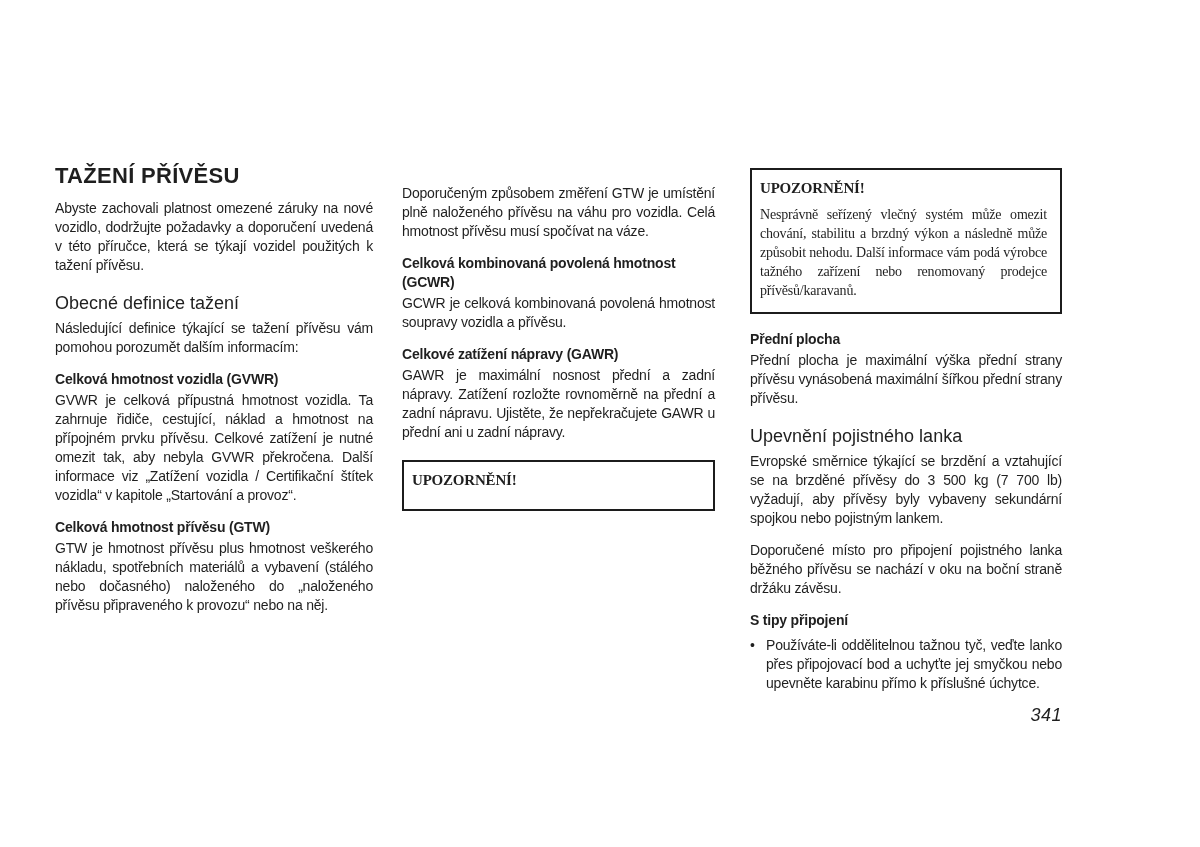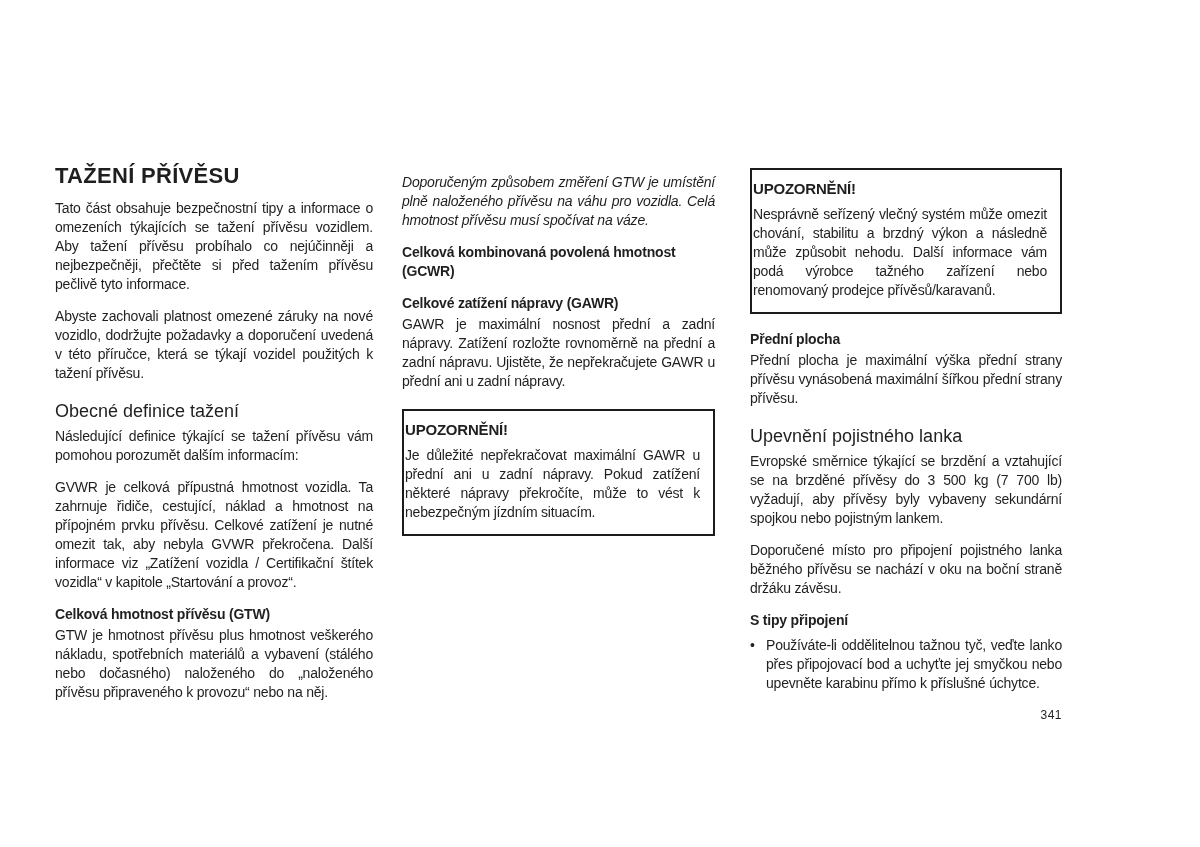--- a/index.html
+++ b/index.html
@@ -54,22 +54,23 @@
     font-weight: bold;
     margin: 13px 0 2px 0;
     text-align: left;
     line-height: 19px;
   }
   p.body-text {
     margin: 0 0 13px 0;
   }
   .warning-box {
     border: 2px solid #1c1c1c;
-    padding: 9px 13px 12px 1px;
+    padding: 9px 13px 12px 8px;
     margin: 18px 0 16px 0;
+    font-family: Liberation Serif, serif;
   }
   .warning-box.first {
     margin-top: 0;
   }
   .warning-title {
     font-size: 15px;
     font-weight: bold;
     margin: 0 0 7px 0;
     text-align: left;
   }
@@ -84,48 +85,49 @@
     flex: 0 0 16px;
     text-align: left;
   }
   .bullet-item .bullet-text {
     flex: 1;
     text-align: justify;
   }
   .page-number {
     margin-top: 10px;
     text-align: right;
-    font-size: 12px;
+    font-size: 18px;
     letter-spacing: 0.5px;
+    font-style: italic;
   }
 </style>
 </head>
 <body>
 
 <div class="page">
 
   <div class="col col1">
     <div class="title">TAŽENÍ PŘÍVĚSU</div>
-    <p class="body-text">Tato část obsahuje bezpečnostní tipy a informace o omezeních týkajících se tažení přívěsu vozidlem. Aby tažení přívěsu probíhalo co nejúčinněji a nejbezpečněji, přečtěte si před tažením přívěsu pečlivě tyto informace.</p>
     <p class="body-text">Abyste zachovali platnost omezené záruky na nové vozidlo, dodržujte požadavky a doporučení uvedená v této příručce, která se týkají vozidel použitých k tažení přívěsu.</p>
     <div class="h2">Obecné definice tažení</div>
     <p class="body-text">Následující definice týkající se tažení přívěsu vám pomohou porozumět dalším informacím:</p>
+    <div class="h3">Celková hmotnost vozidla (GVWR)</div>
     <p class="body-text">GVWR je celková přípustná hmotnost vozidla. Ta zahrnuje řidiče, cestující, náklad a hmotnost na přípojném prvku přívěsu. Celkové zatížení je nutné omezit tak, aby nebyla GVWR překročena. Další informace viz „Zatížení vozidla / Certifikační štítek vozidla“ v kapitole „Startování a provoz“.</p>
     <div class="h3">Celková hmotnost přívěsu (GTW)</div>
     <p class="body-text">GTW je hmotnost přívěsu plus hmotnost veškerého nákladu, spotřebních materiálů a vybavení (stálého nebo dočasného) naloženého do „naloženého přívěsu připraveného k provozu“ nebo na něj.</p>
   </div>
 
   <div class="col col2">
-    <p class="body-text" style="margin-top:5px;font-style:italic;">Doporučeným způsobem změření GTW je umístění plně naloženého přívěsu na váhu pro vozidla. Celá hmotnost přívěsu musí spočívat na váze.</p>
+    <p class="body-text" style="margin-top:16px;">Doporučeným způsobem změření GTW je umístění plně naloženého přívěsu na váhu pro vozidla. Celá hmotnost přívěsu musí spočívat na váze.</p>
     <div class="h3">Celková kombinovaná povolená hmotnost (GCWR)</div>
+    <p class="body-text">GCWR je celková kombinovaná povolená hmotnost soupravy vozidla a přívěsu.</p>
     <div class="h3">Celkové zatížení nápravy (GAWR)</div>
     <p class="body-text">GAWR je maximální nosnost přední a zadní nápravy. Zatížení rozložte rovnoměrně na přední a zadní nápravu. Ujistěte, že nepřekračujete GAWR u přední ani u zadní nápravy.</p>
     <div class="warning-box">
       <div class="warning-title">UPOZORNĚNÍ!</div>
-      <p class="body-text">Je důležité nepřekračovat maximální GAWR u přední ani u zadní nápravy. Pokud zatížení některé nápravy překročíte, může to vést k nebezpečným jízdním situacím.</p>
     </div>
   </div>
 
   <div class="col col3">
     <div class="warning-box first">
       <div class="warning-title">UPOZORNĚNÍ!</div>
       <p class="body-text">Nesprávně seřízený vlečný systém může omezit chování, stabilitu a brzdný výkon a následně může způsobit nehodu. Další informace vám podá výrobce tažného zařízení nebo renomovaný prodejce přívěsů/karavanů.</p>
     </div>
     <div class="h3">Přední plocha</div>
     <p class="body-text">Přední plocha je maximální výška přední strany přívěsu vynásobená maximální šířkou přední strany přívěsu.</p>

